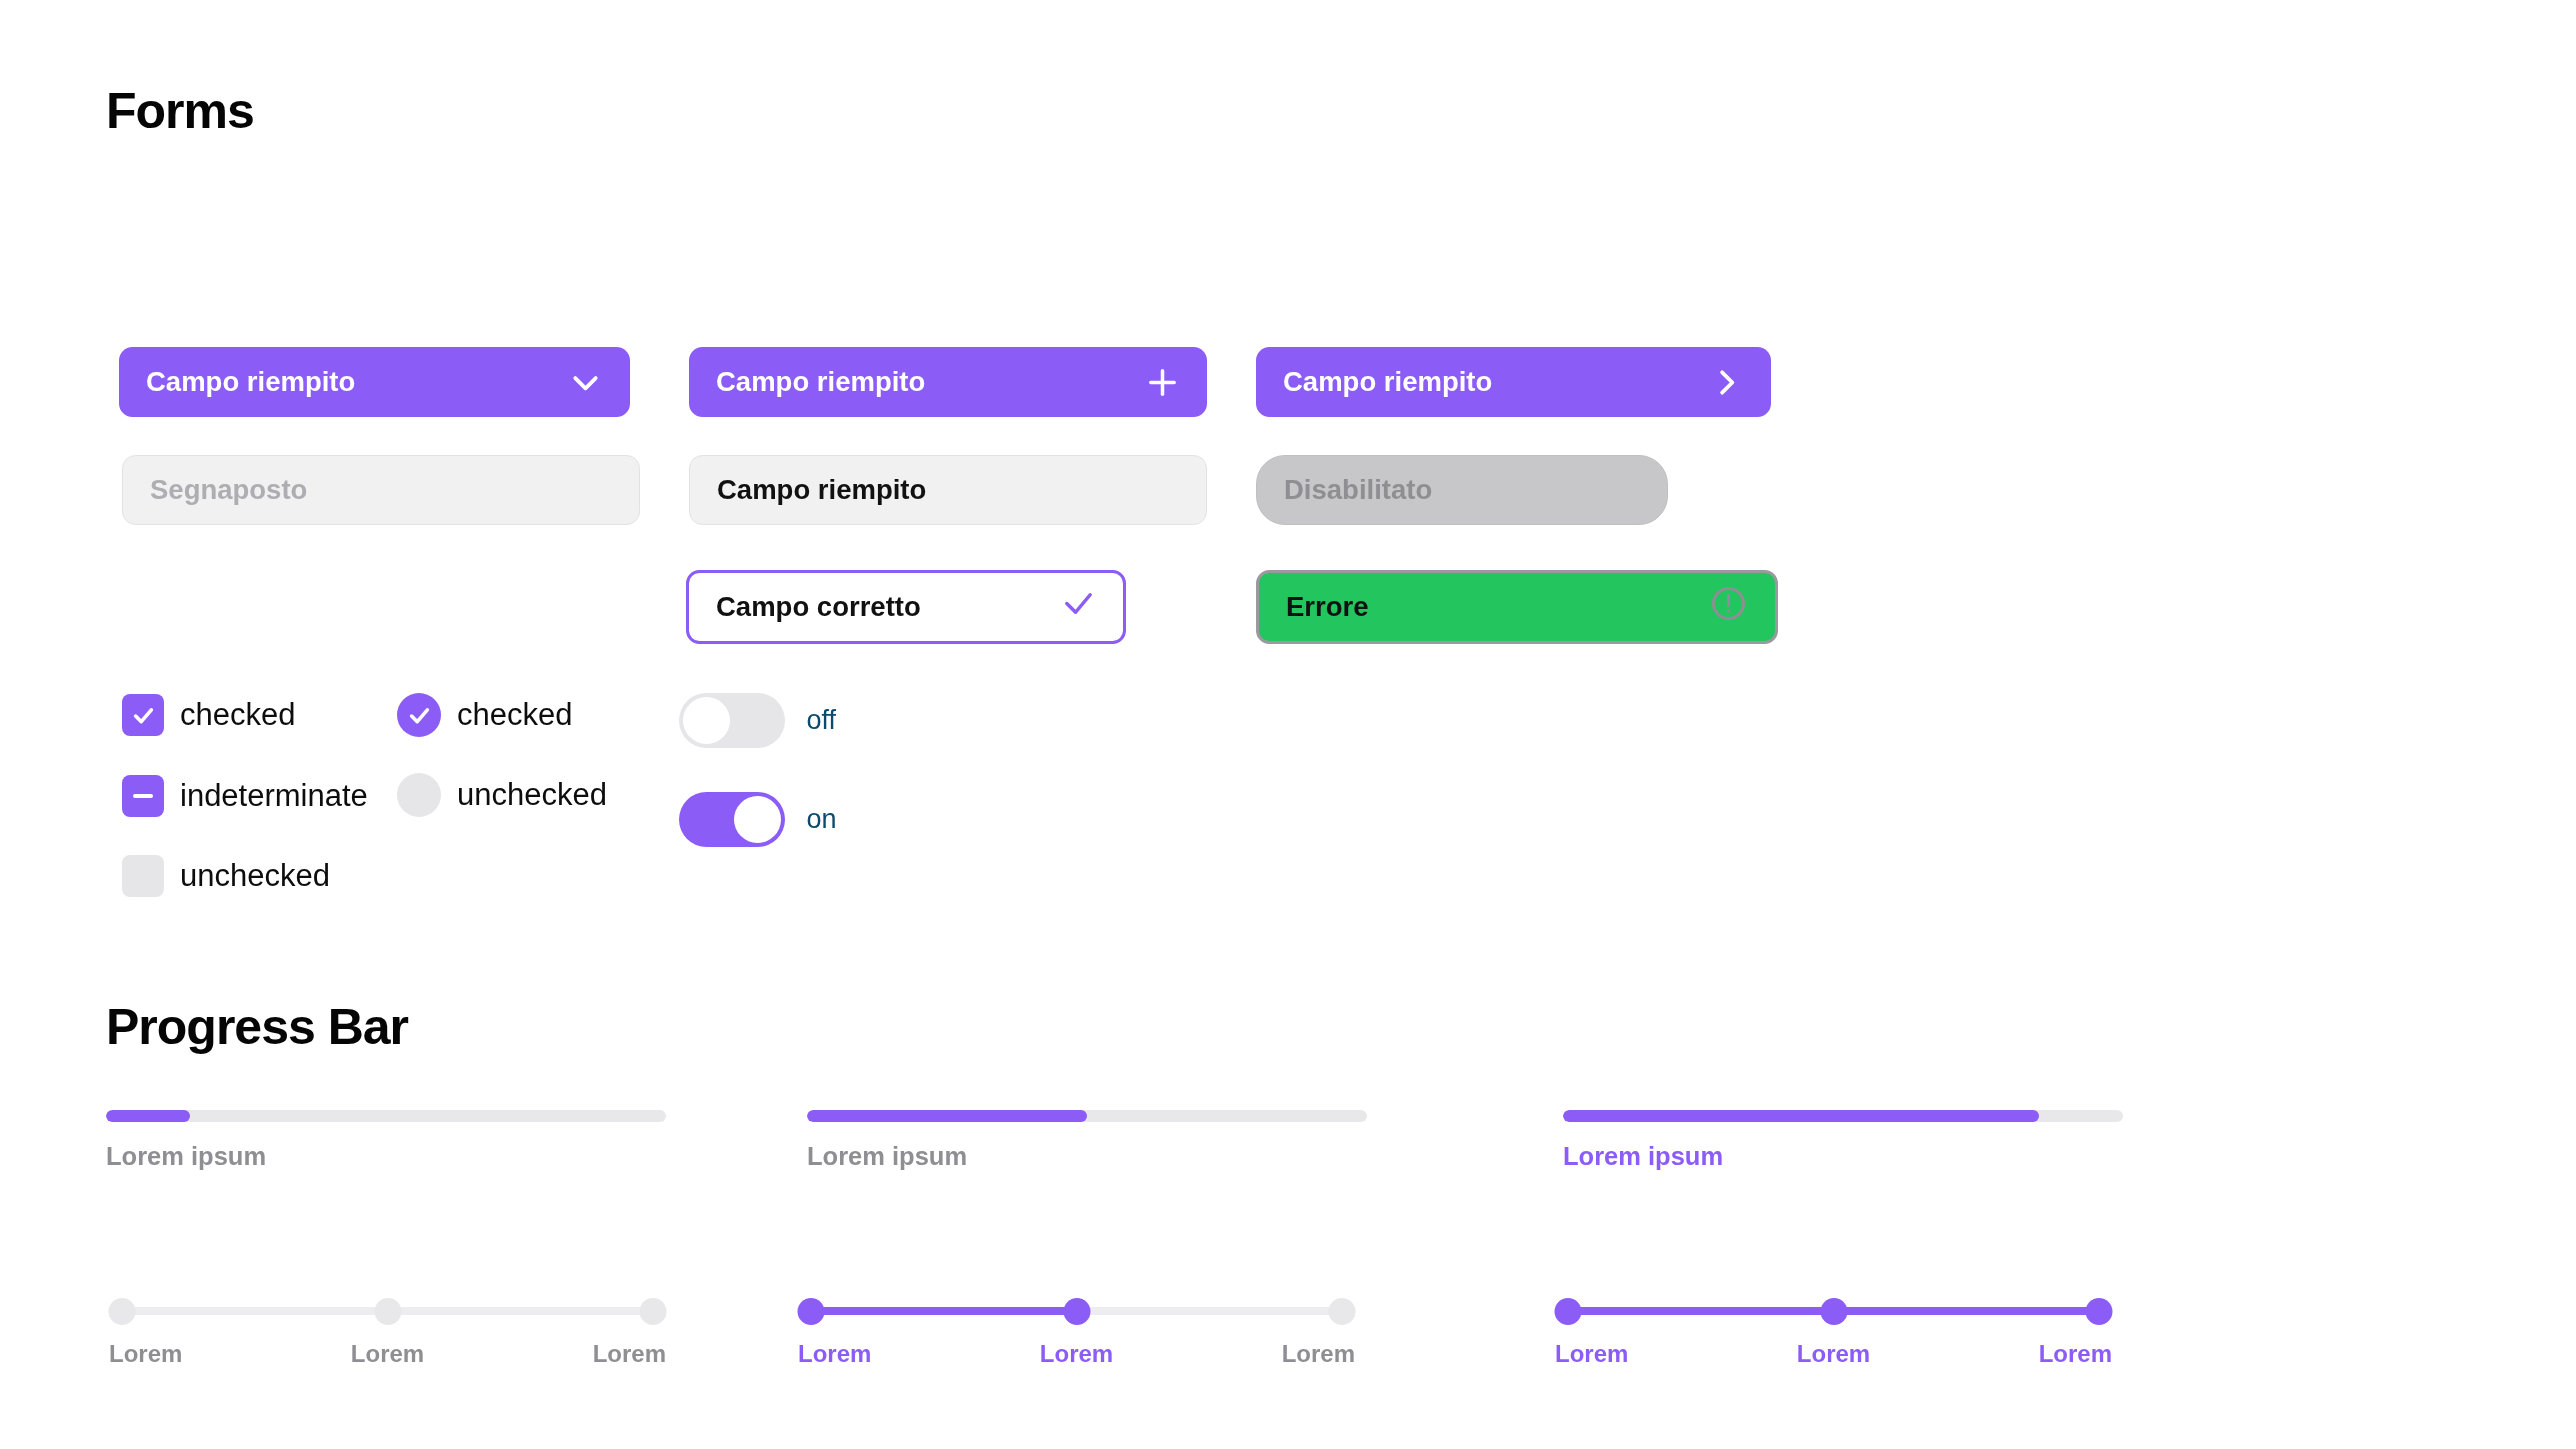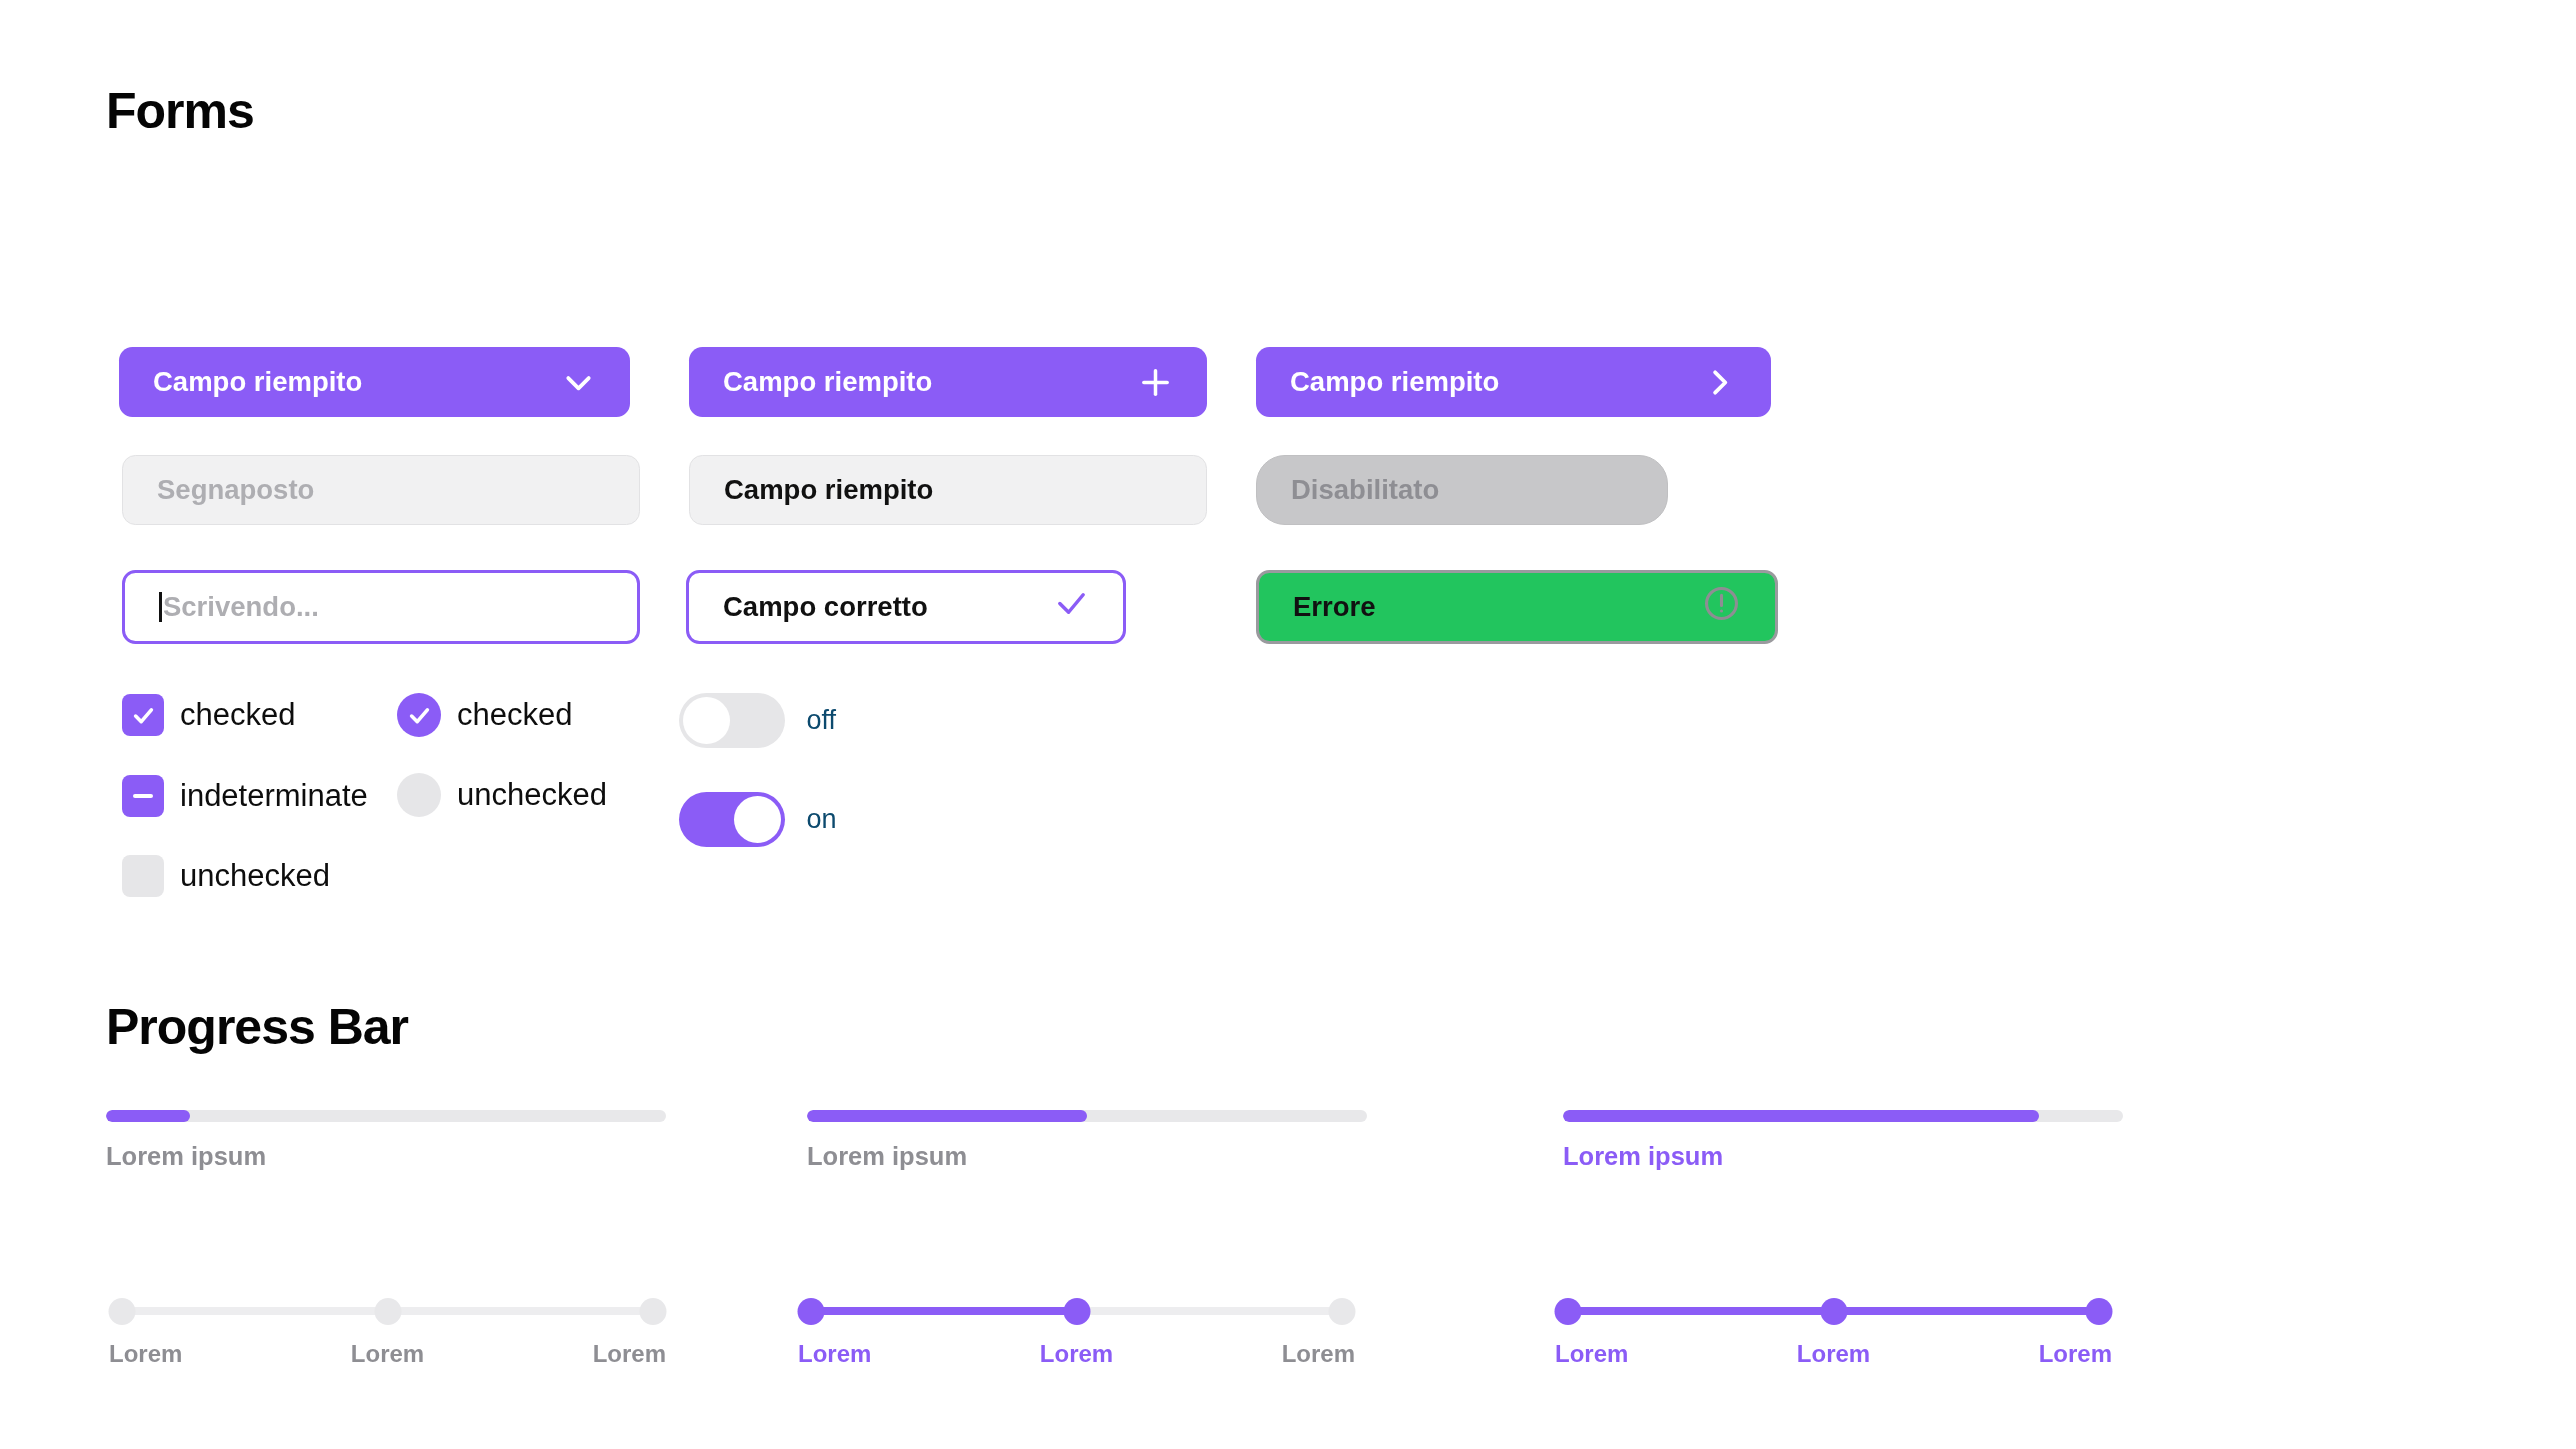--- a/index.html
+++ b/index.html
@@ -25,21 +25,21 @@
   #forms-title { left: 106px; top: 82px; }
   #progress-title { left: 106px; top: 998px; }
 
   
   .field {
     position: absolute;
     height: 70px;
     border-radius: 13.4px;
     display: flex;
     align-items: center;
-    padding: 0 34px;
+    padding: 0 27px;
     font-size: 27.5px;
     white-space: nowrap;
   }
 
   
   .btn-filled {
     background: #8b5cf6;
     color: #ffffff;
     font-weight: 700;
     justify-content: space-between;
@@ -267,24 +267,20 @@
   </div>
 
   <div class="field input-soft" style="left:689px; top:455px; width:518px;">
     <span>Campo riempito</span>
   </div>
 
   <div class="field input-disabled" style="left:1256px; top:455px; width:412px;border-radius:29px;">
     <span>Disabilitato</span>
   </div>
 
-  <div class="field input-focus" style="left:122px; top:570px; width:518px;">
-    <span class="caret"></span>
-    <span>Scrivendo...</span>
-  </div>
 
   <div class="field input-success" style="left:686px; top:570px; width:440px;gap:32px;">
     <span>Campo corretto</span>
     <span class="btn-icon">
       <svg width="35" height="35" viewBox="0 0 24 24" fill="none" stroke="#8b5cf6" stroke-width="2.4" stroke-linecap="round" stroke-linejoin="round">
         <polyline points="4 12 10 18 20 6"></polyline>
       </svg>
     </span>
   </div>
 

